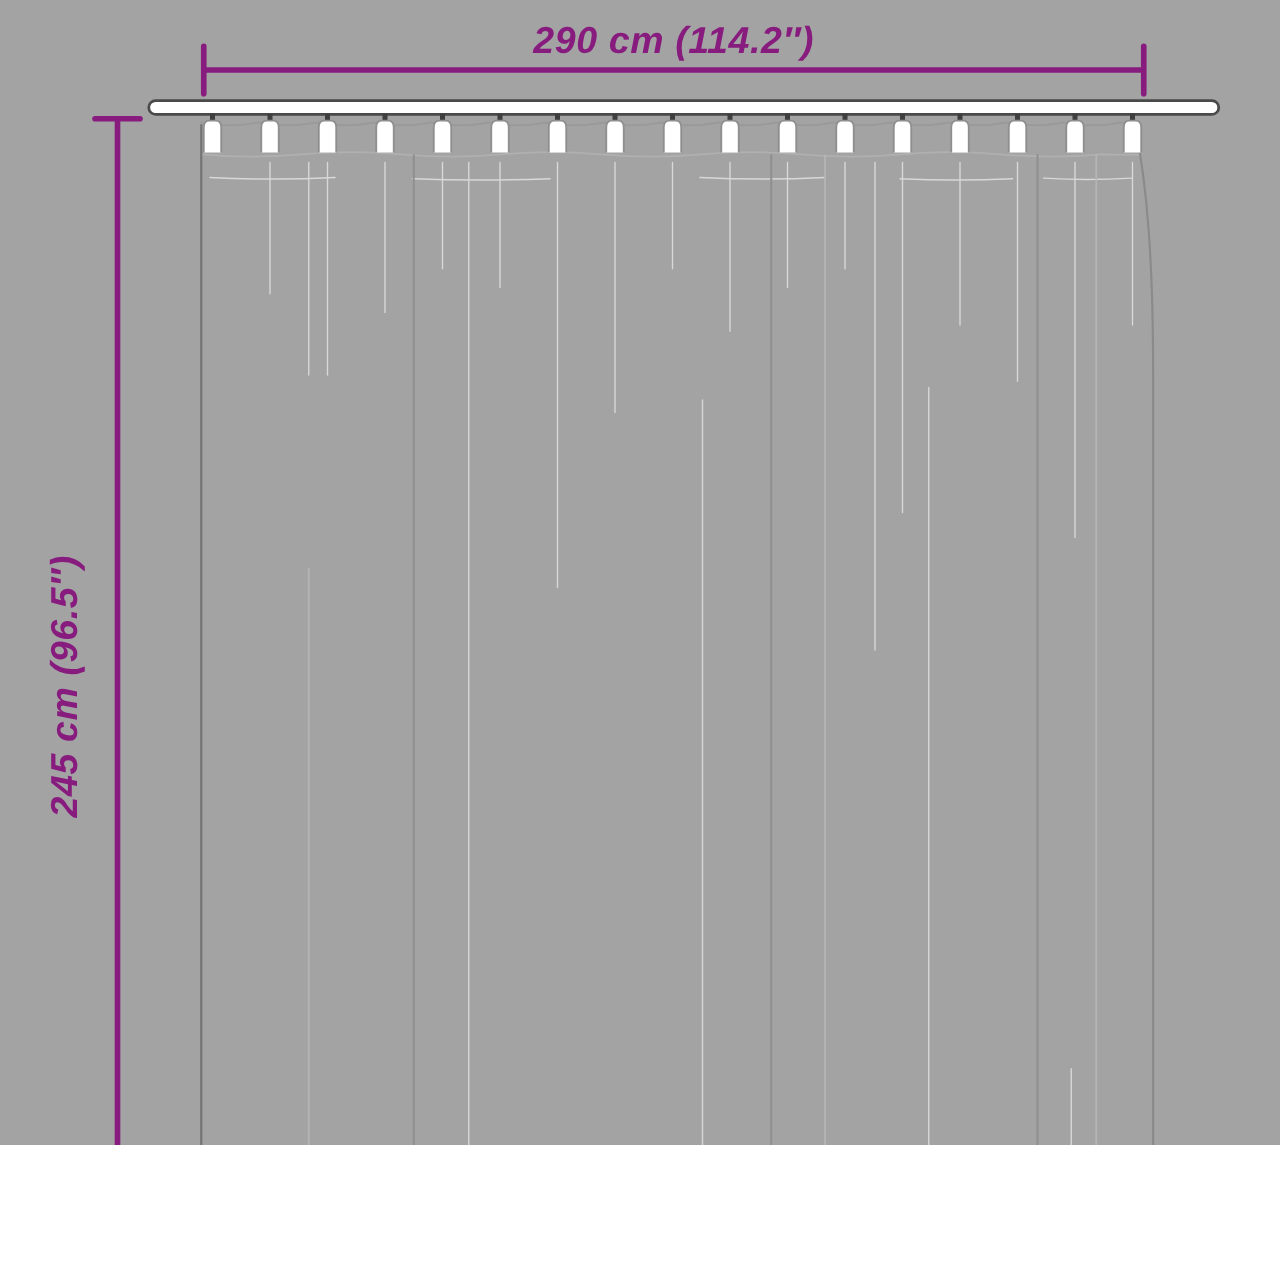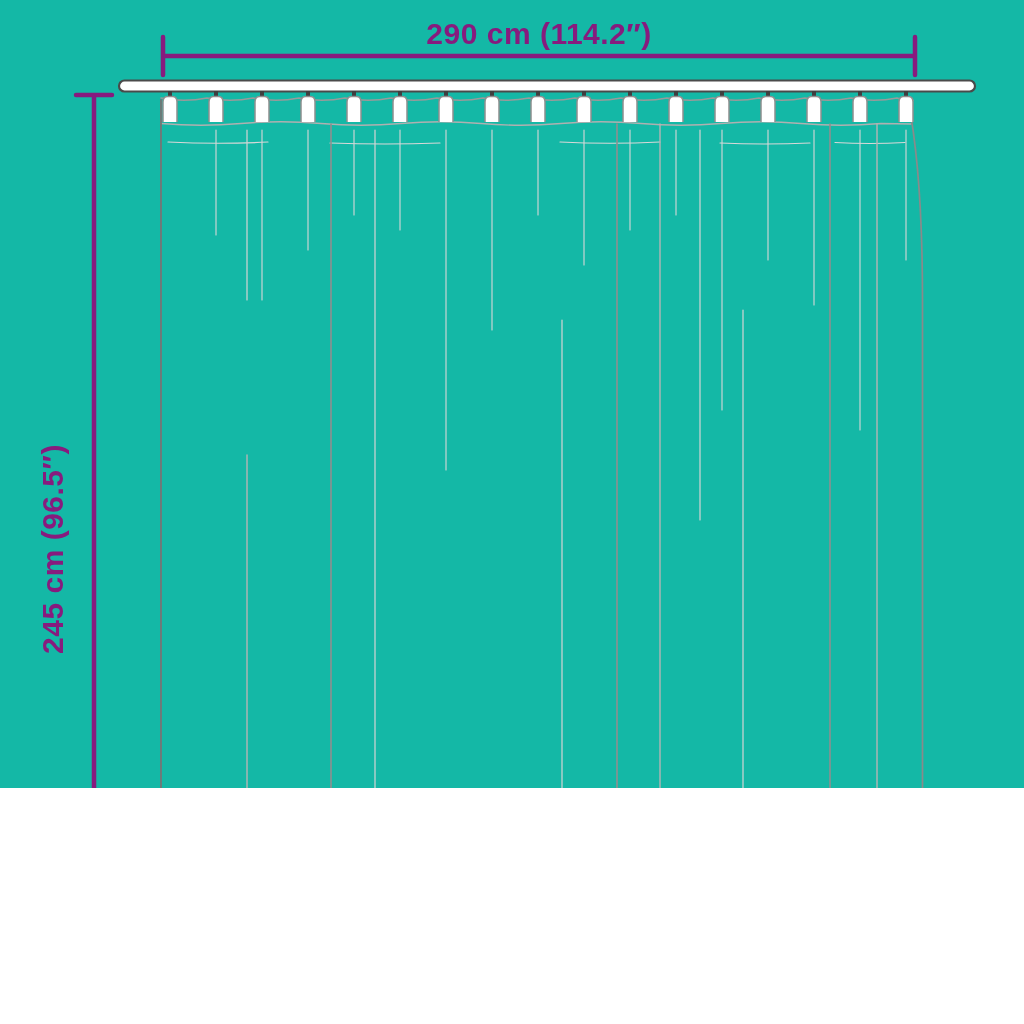--- a/index.html
+++ b/index.html
@@ -3,24 +3,25 @@
 <meta charset="utf-8">
 <style>
   html, body {
     margin: 0;
     padding: 0;
     background: #ffffff;
   }
   .stage {
     position: relative;
     width: 1024px;
-    height: 788px;
-    background: #14b8a6;
+    height: 916px;
+    background: #a3a3a3;
     overflow: hidden;
     font-family: "Liberation Sans", sans-serif;
+    font-style: italic;
   }
   svg { display: block; }
   .dim-label {
     font-family: "Liberation Sans", sans-serif;
     font-weight: 700;
     font-size: 30px;
     letter-spacing: 0.5px;
   }
   .sketch { fill: none; stroke-linecap: round; stroke-linejoin: round; }
 </style>

